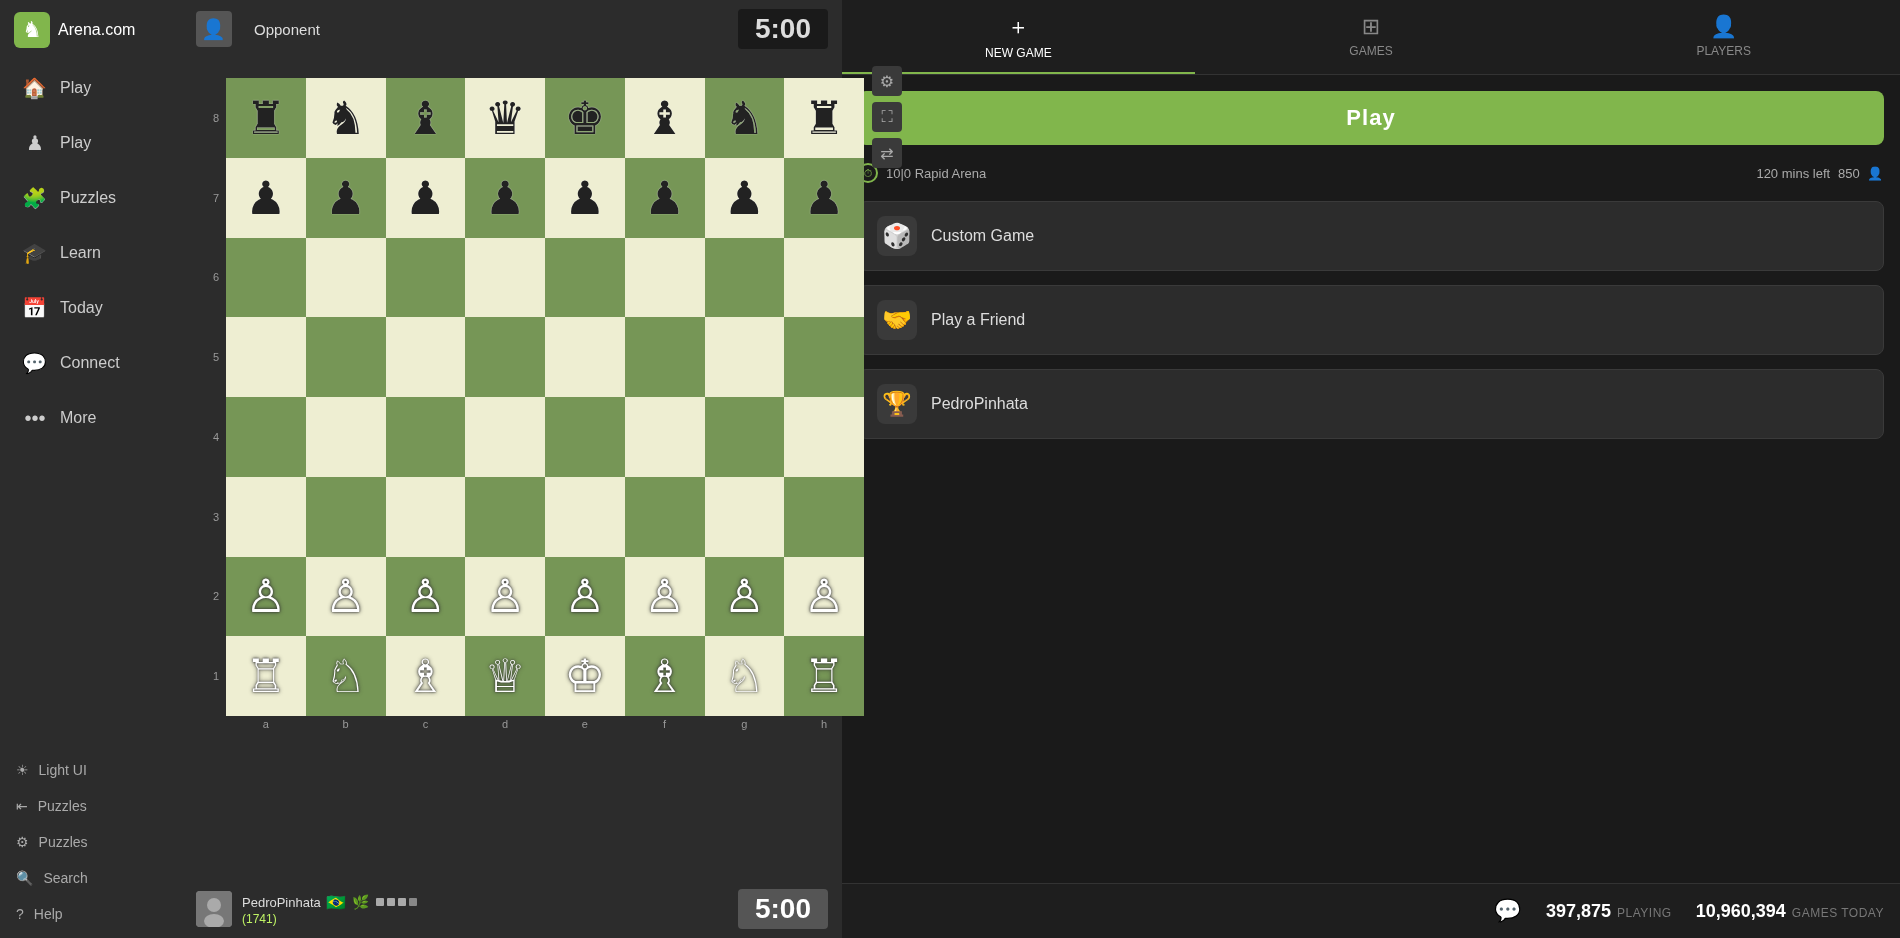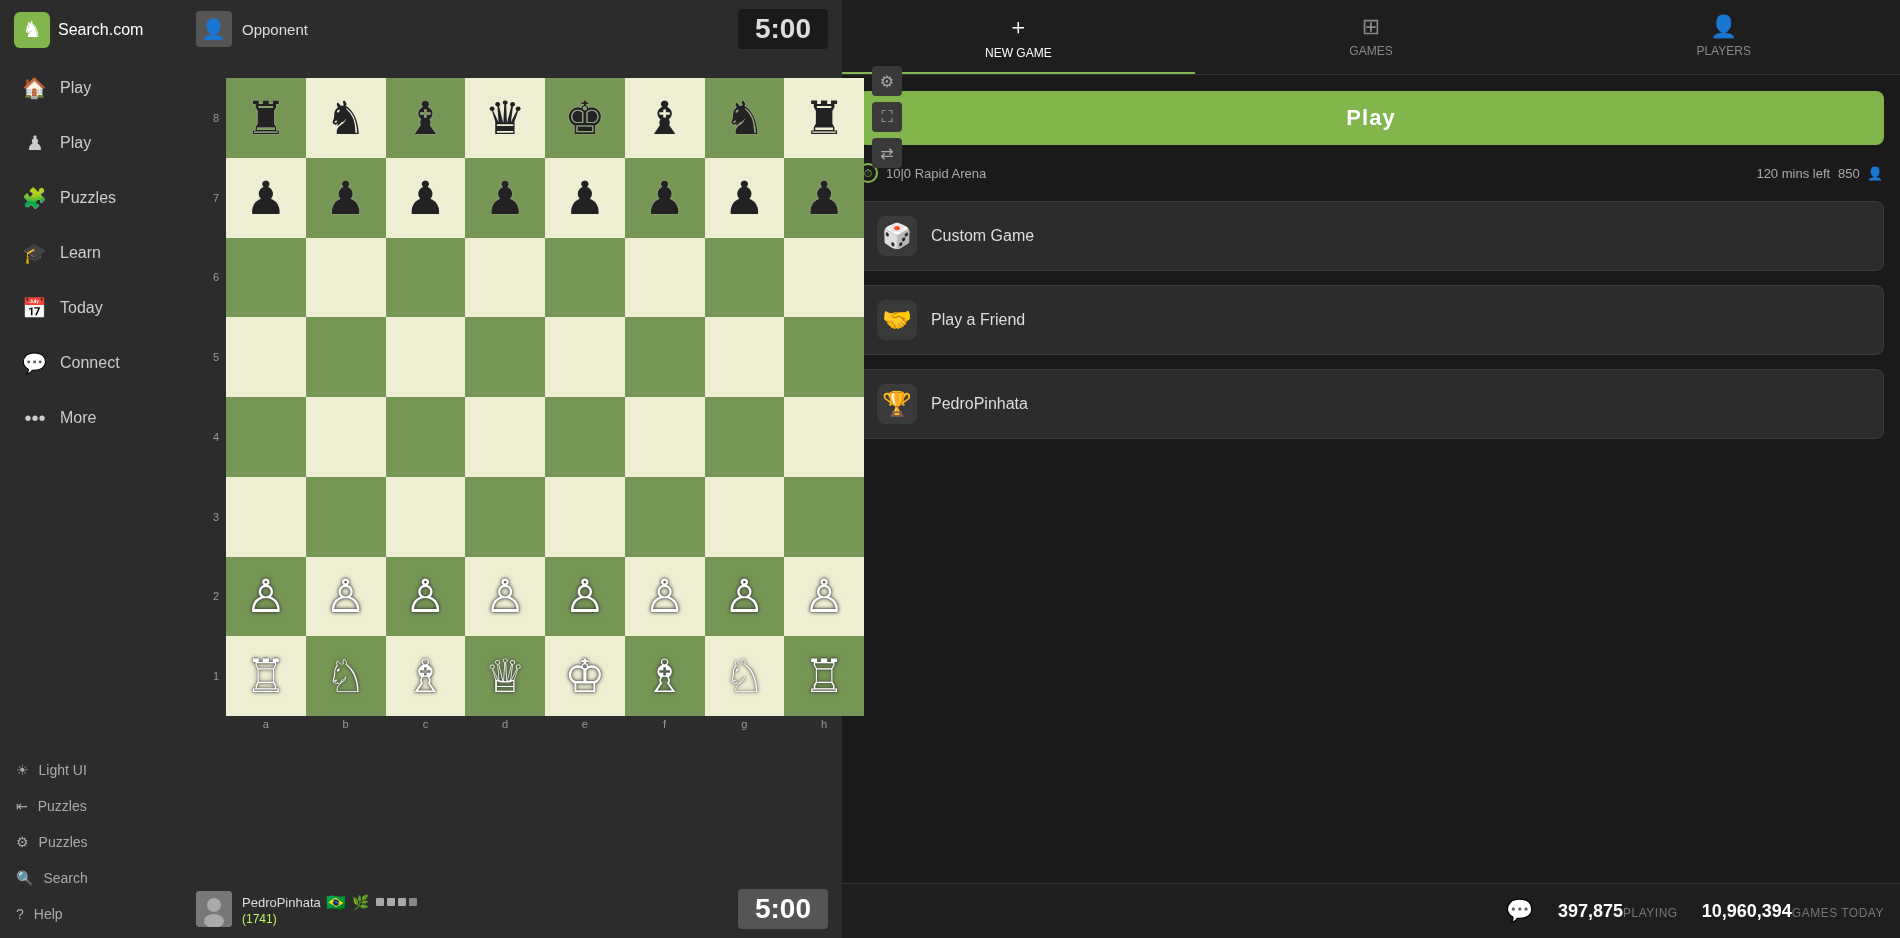--- a/index.html
+++ b/index.html
@@ -52,21 +52,21 @@
       background: #2c2c2c;
     }
 
     #opponent-bar {
       display: flex; align-items: center; justify-content: space-between;
       padding: 8px 14px;
       height: 58px;
     }
     .player-info { display: flex; align-items: center; gap: 10px; }
     .player-avatar { width: 36px; height: 36px; border-radius: 4px; background: #555; display: flex; align-items: center; justify-content: center; color: #aaa; font-size: 20px; }
-    .player-name { font-size: 15px; color: #ddd; }
+    .player-name { font-size: 15px; color: #ddd; margin-left: 12px; }
     .timer {
       font-size: 28px; font-weight: bold; color: #ddd; background: #1a1a1a;
       padding: 4px 16px; border-radius: 4px; min-width: 90px; text-align: center;
     }
 
     #board-wrapper {
       position: relative;
       display: flex;
       flex: 1;
     }
@@ -176,40 +176,40 @@
       display: flex; align-items: center; gap: 14px;
       padding: 14px 18px; cursor: pointer; color: #ddd; font-size: 16px; font-weight: 500;
       transition: background 0.15s;
     }
     .action-icon { width: 40px; height: 40px; border-radius: 8px; display: flex; align-items: center; justify-content: center; font-size: 24px; }
 
     #bottom-stats {
       margin-top: auto; border-top: 1px solid #333; padding: 14px 16px;
       display: flex; align-items: center; gap: 24px; background: #1e1e1e;
     }
-    .stat-block { display: flex; align-items: baseline; justify-content: flex-end; }
+    .stat-block { display: flex; gap: 6px; align-items: baseline; justify-content: flex-end; }
     .stat-num { color: #fff; font-size: 18px; font-weight: bold; }
     .stat-label { color: #777; font-size: 12px; text-transform: uppercase; letter-spacing: 0.5px; }
 
     .chat-icon { margin-left: auto; cursor: pointer; color: #888; font-size: 22px; }
 
     
     .wp { color: #fff; text-shadow: 0 0 2px #333, 0 0 4px #333; }
     .bp { color: #222; text-shadow: 0 0 1px #fff; }
   </style>
 </head>
 <body>
 
 <div id="sidebar">
   <div id="logo">
     <svg class="logo-icon" viewBox="0 0 36 36">
       <rect width="36" height="36" rx="6" fill="#81b64c"></rect>
       <text x="50%" y="70%" text-anchor="middle" font-size="22" fill="white">♞</text>
     </svg>
-    <span>Search.com</span>
+    <span>Arena.com</span>
   </div>
 
   <nav>
     <div class="nav-item">
       <span class="nav-icon">🏠</span>
       <span>Play</span>
     </div>
     <div class="nav-item">
       <span class="nav-icon">♟</span>
       <span>Play</span>

